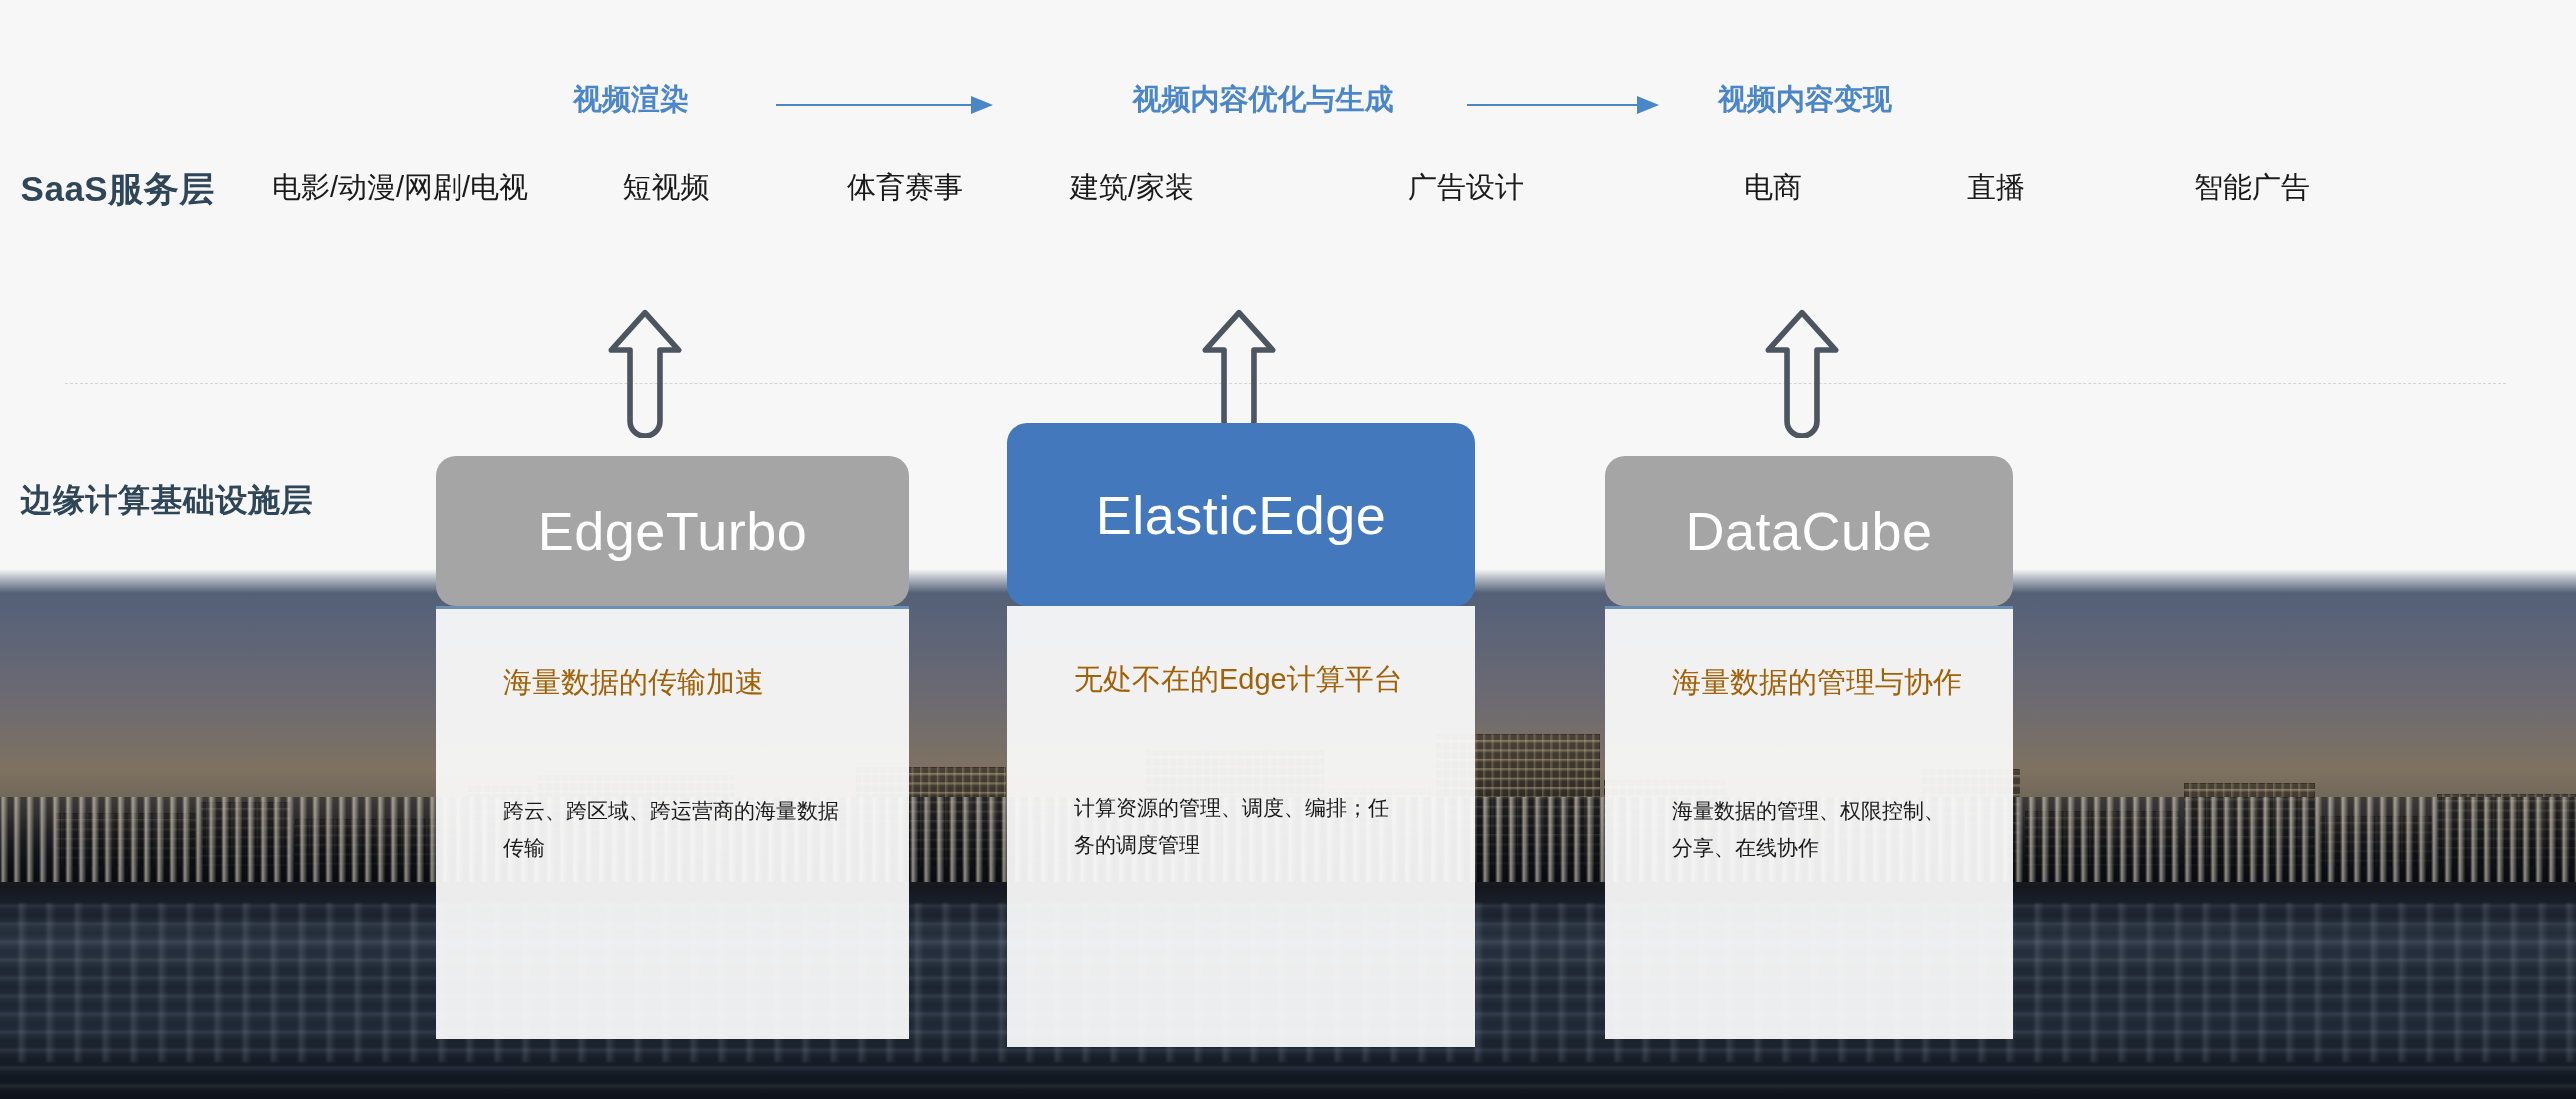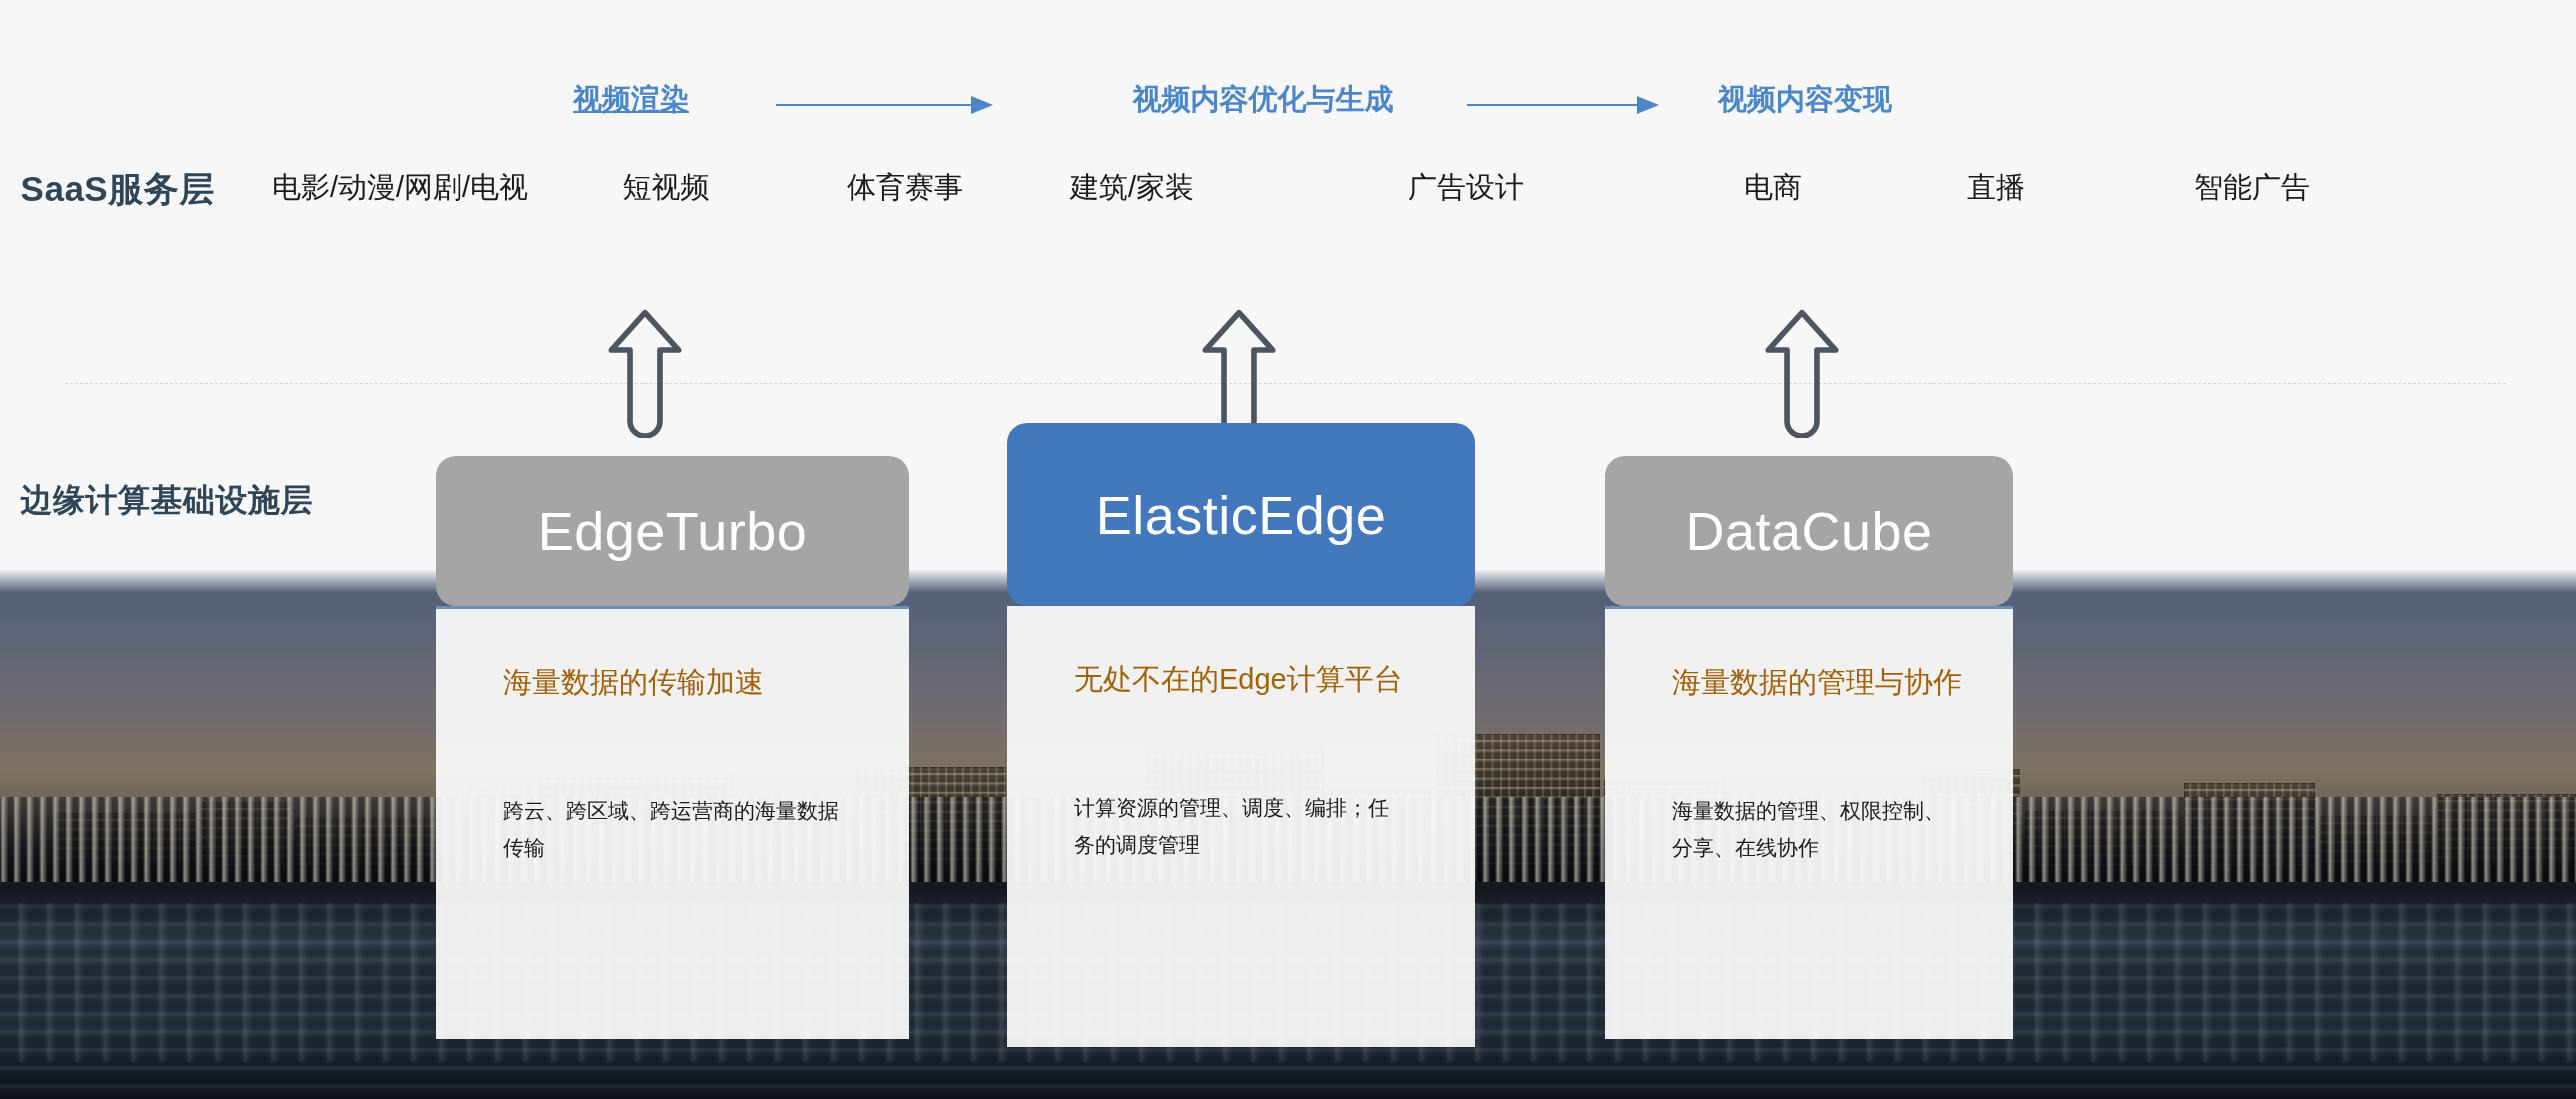--- a/index.html
+++ b/index.html
@@ -124,21 +124,21 @@
 
   
   .flow-label {
     position: absolute;
     font-size: 29px;
     font-weight: bold;
     color: #4a86c8;
     white-space: nowrap;
     transform: translateX(-50%);
   }
-  #flow-0 { left: 631px; top: 80px; text-decoration: underline; }
+  #flow-0 { left: 631px; top: 80px; }
   #flow-1 { left: 1231px; top: 80px; margin-left: 32px; }
   #flow-2 { left: 1805px; top: 80px; }
 
   .flow-arrow {
     position: absolute;
     top: 95px;
     height: 20.6px;
   }
   #flow-arrow-0 { left: 776px; width: 217px; }
   #flow-arrow-1 { left: 1467px; width: 192px; }

